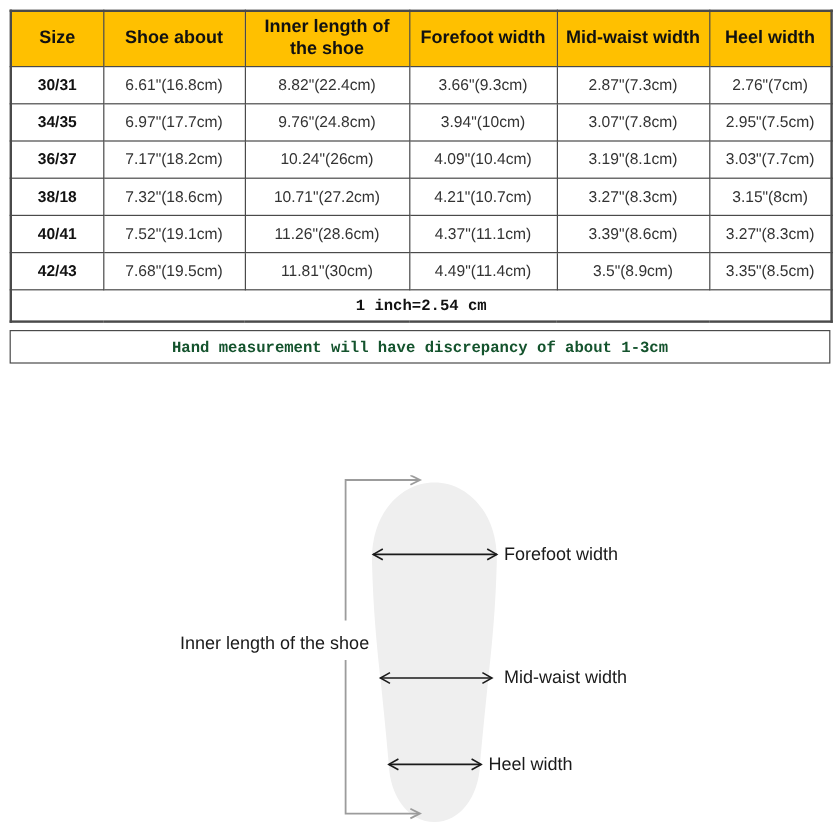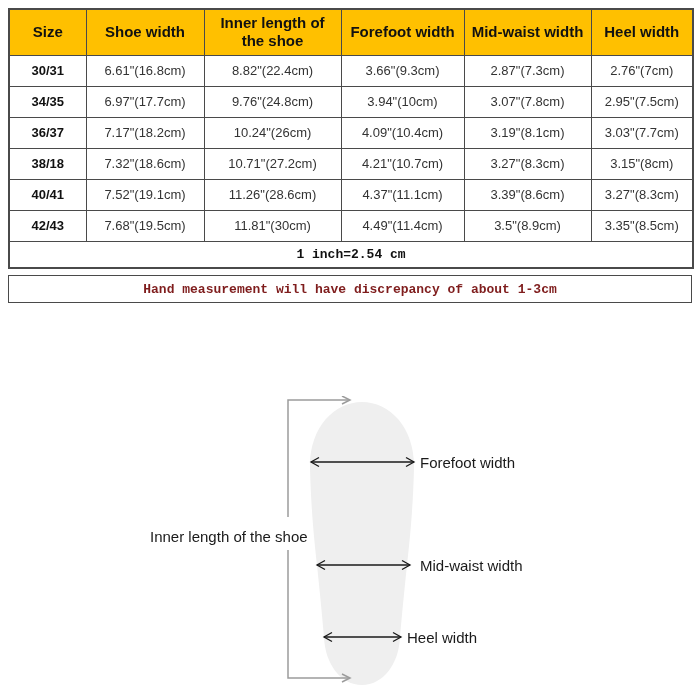--- a/index.html
+++ b/index.html
@@ -63,21 +63,21 @@
     width: 684px;
     margin: 6px 0 0 8px;
     border: 1.5px solid var(--border-color);
     height: 28px;
     display: flex;
     align-items: center;
     justify-content: center;
     font-family: "Liberation Mono", monospace;
     font-weight: bold;
     font-size: 13px;
-    color: #7f1d1d;
+    color: #14532d;
   }
   .diagram {
     position: absolute;
     left: 0;
     top: 396px;
     width: 700px;
     height: 304px;
   }
   .diagram svg {
     position: absolute;
@@ -104,21 +104,21 @@
     <col style="width:77px">
       <col style="width:118px">
       <col style="width:137px">
     <col style="width:123px">
       <col style="width:127px">
       <col style="width:102px">
   </colgroup>
   <thead>
     <tr>
       <th>Size</th>
-      <th>Shoe width</th>
+      <th>Shoe about</th>
       <th>Inner length of the shoe</th>
       <th>Forefoot width</th>
       <th>Mid-waist width</th>
       <th>Heel width</th>
     </tr>
   </thead>
   <tbody>
     <tr>
       <td class="size-col">30/31</td>
       <td>6.61"(16.8cm)</td>

